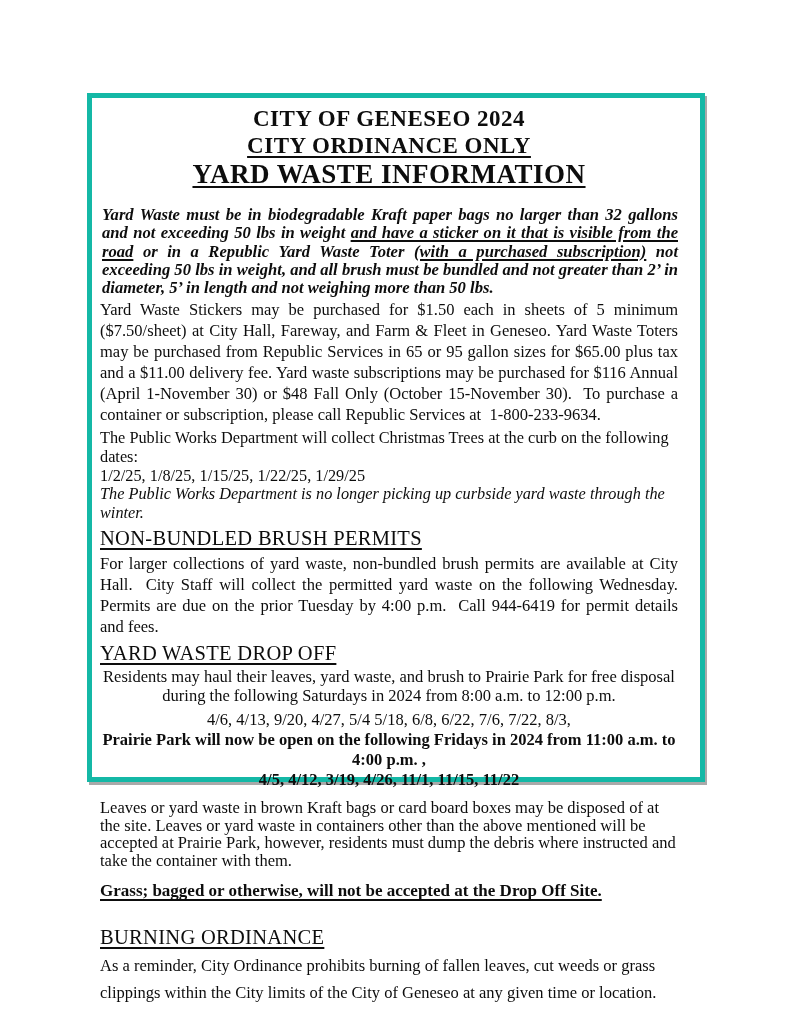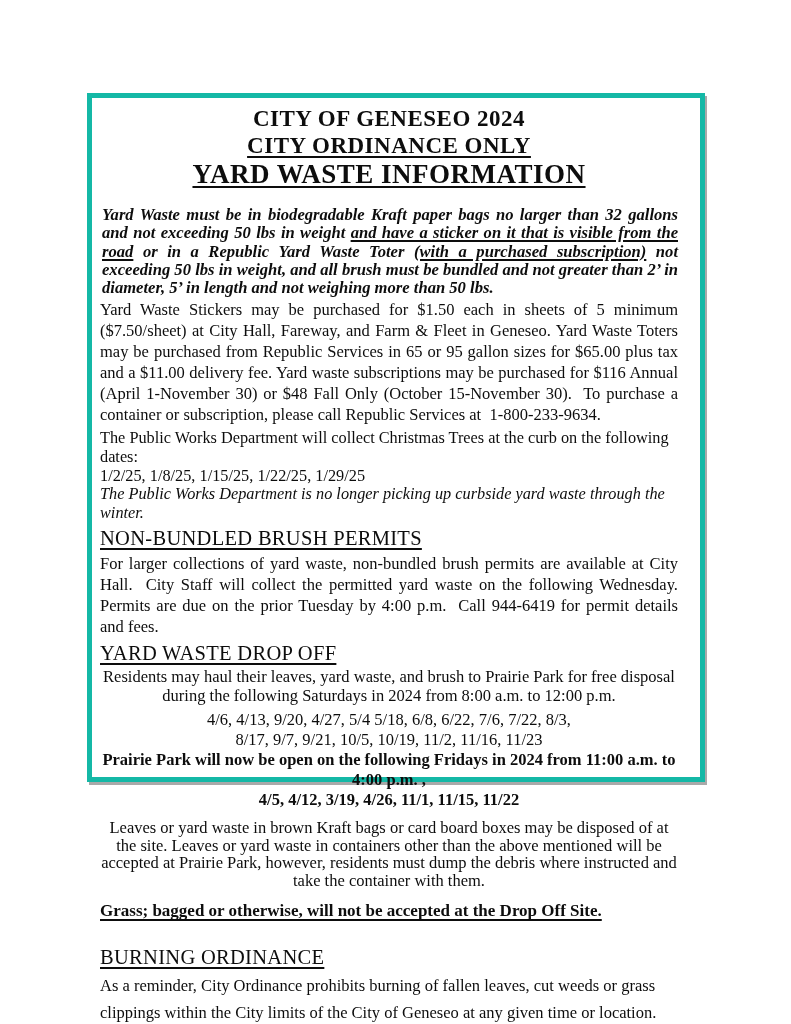--- a/index.html
+++ b/index.html
@@ -94,21 +94,21 @@
   }
   .dates-line {
     text-align: center;
     font-size: 16.5px;
     line-height: 20px;
   }
   .dates-block { margin-top: 5px; }
   .bold { font-weight: bold; }
   .containers-note {
     margin-top: 9px;
-    text-align: center;
+    text-align: left;
     font-size: 16.5px;
     line-height: 17.6px;
   }
   .grass-warning {
     margin-top: 12px;
     font-weight: bold;
     font-size: 17px;
     line-height: 19px;
   }
   .grass-warning .u {
@@ -145,21 +145,20 @@
     </div>
 
     <div class="section-heading">NON-BUNDLED BRUSH PERMITS</div>
     <p class="para">For larger collections of yard waste, non-bundled brush permits are available at City Hall.  City Staff will collect the permitted yard waste on the following Wednesday.  Permits are due on the prior Tuesday by 4:00 p.m.  Call 944-6419 for permit details and fees.</p>
 
     <div class="section-heading">YARD WASTE DROP OFF</div>
     <p class="dropoff-intro">Residents may haul their leaves, yard waste, and brush to Prairie Park for free disposal during the following Saturdays in 2024 from 8:00 a.m. to 12:00 p.m.</p>
 
     <div class="dates-block">
       <div class="dates-line">4/6, 4/13, 9/20, 4/27, 5/4 5/18, 6/8, 6/22, 7/6, 7/22, 8/3,</div>
-      <div class="dates-line">8/17, 9/7, 9/21, 10/5, 10/19, 11/2, 11/16, 11/23</div>
     </div>
 
     <div>
       <div class="dates-line bold">Prairie Park will now be open on the following Fridays in 2024 from 11:00 a.m. to 4:00 p.m. ,</div>
       <div class="dates-line bold">4/5, 4/12, 3/19, 4/26, 11/1, 11/15, 11/22</div>
     </div>
 
     <p class="containers-note">Leaves or yard waste in brown Kraft bags or card board boxes may be disposed of at the site. Leaves or yard waste in containers other than the above mentioned will be accepted at Prairie Park, however, residents must dump the debris where instructed and take the container with them.</p>
 
     <div class="grass-warning"><span class="u">Grass; bagged or otherwise, will not be accepted at the Drop Off Site.</span></div>

